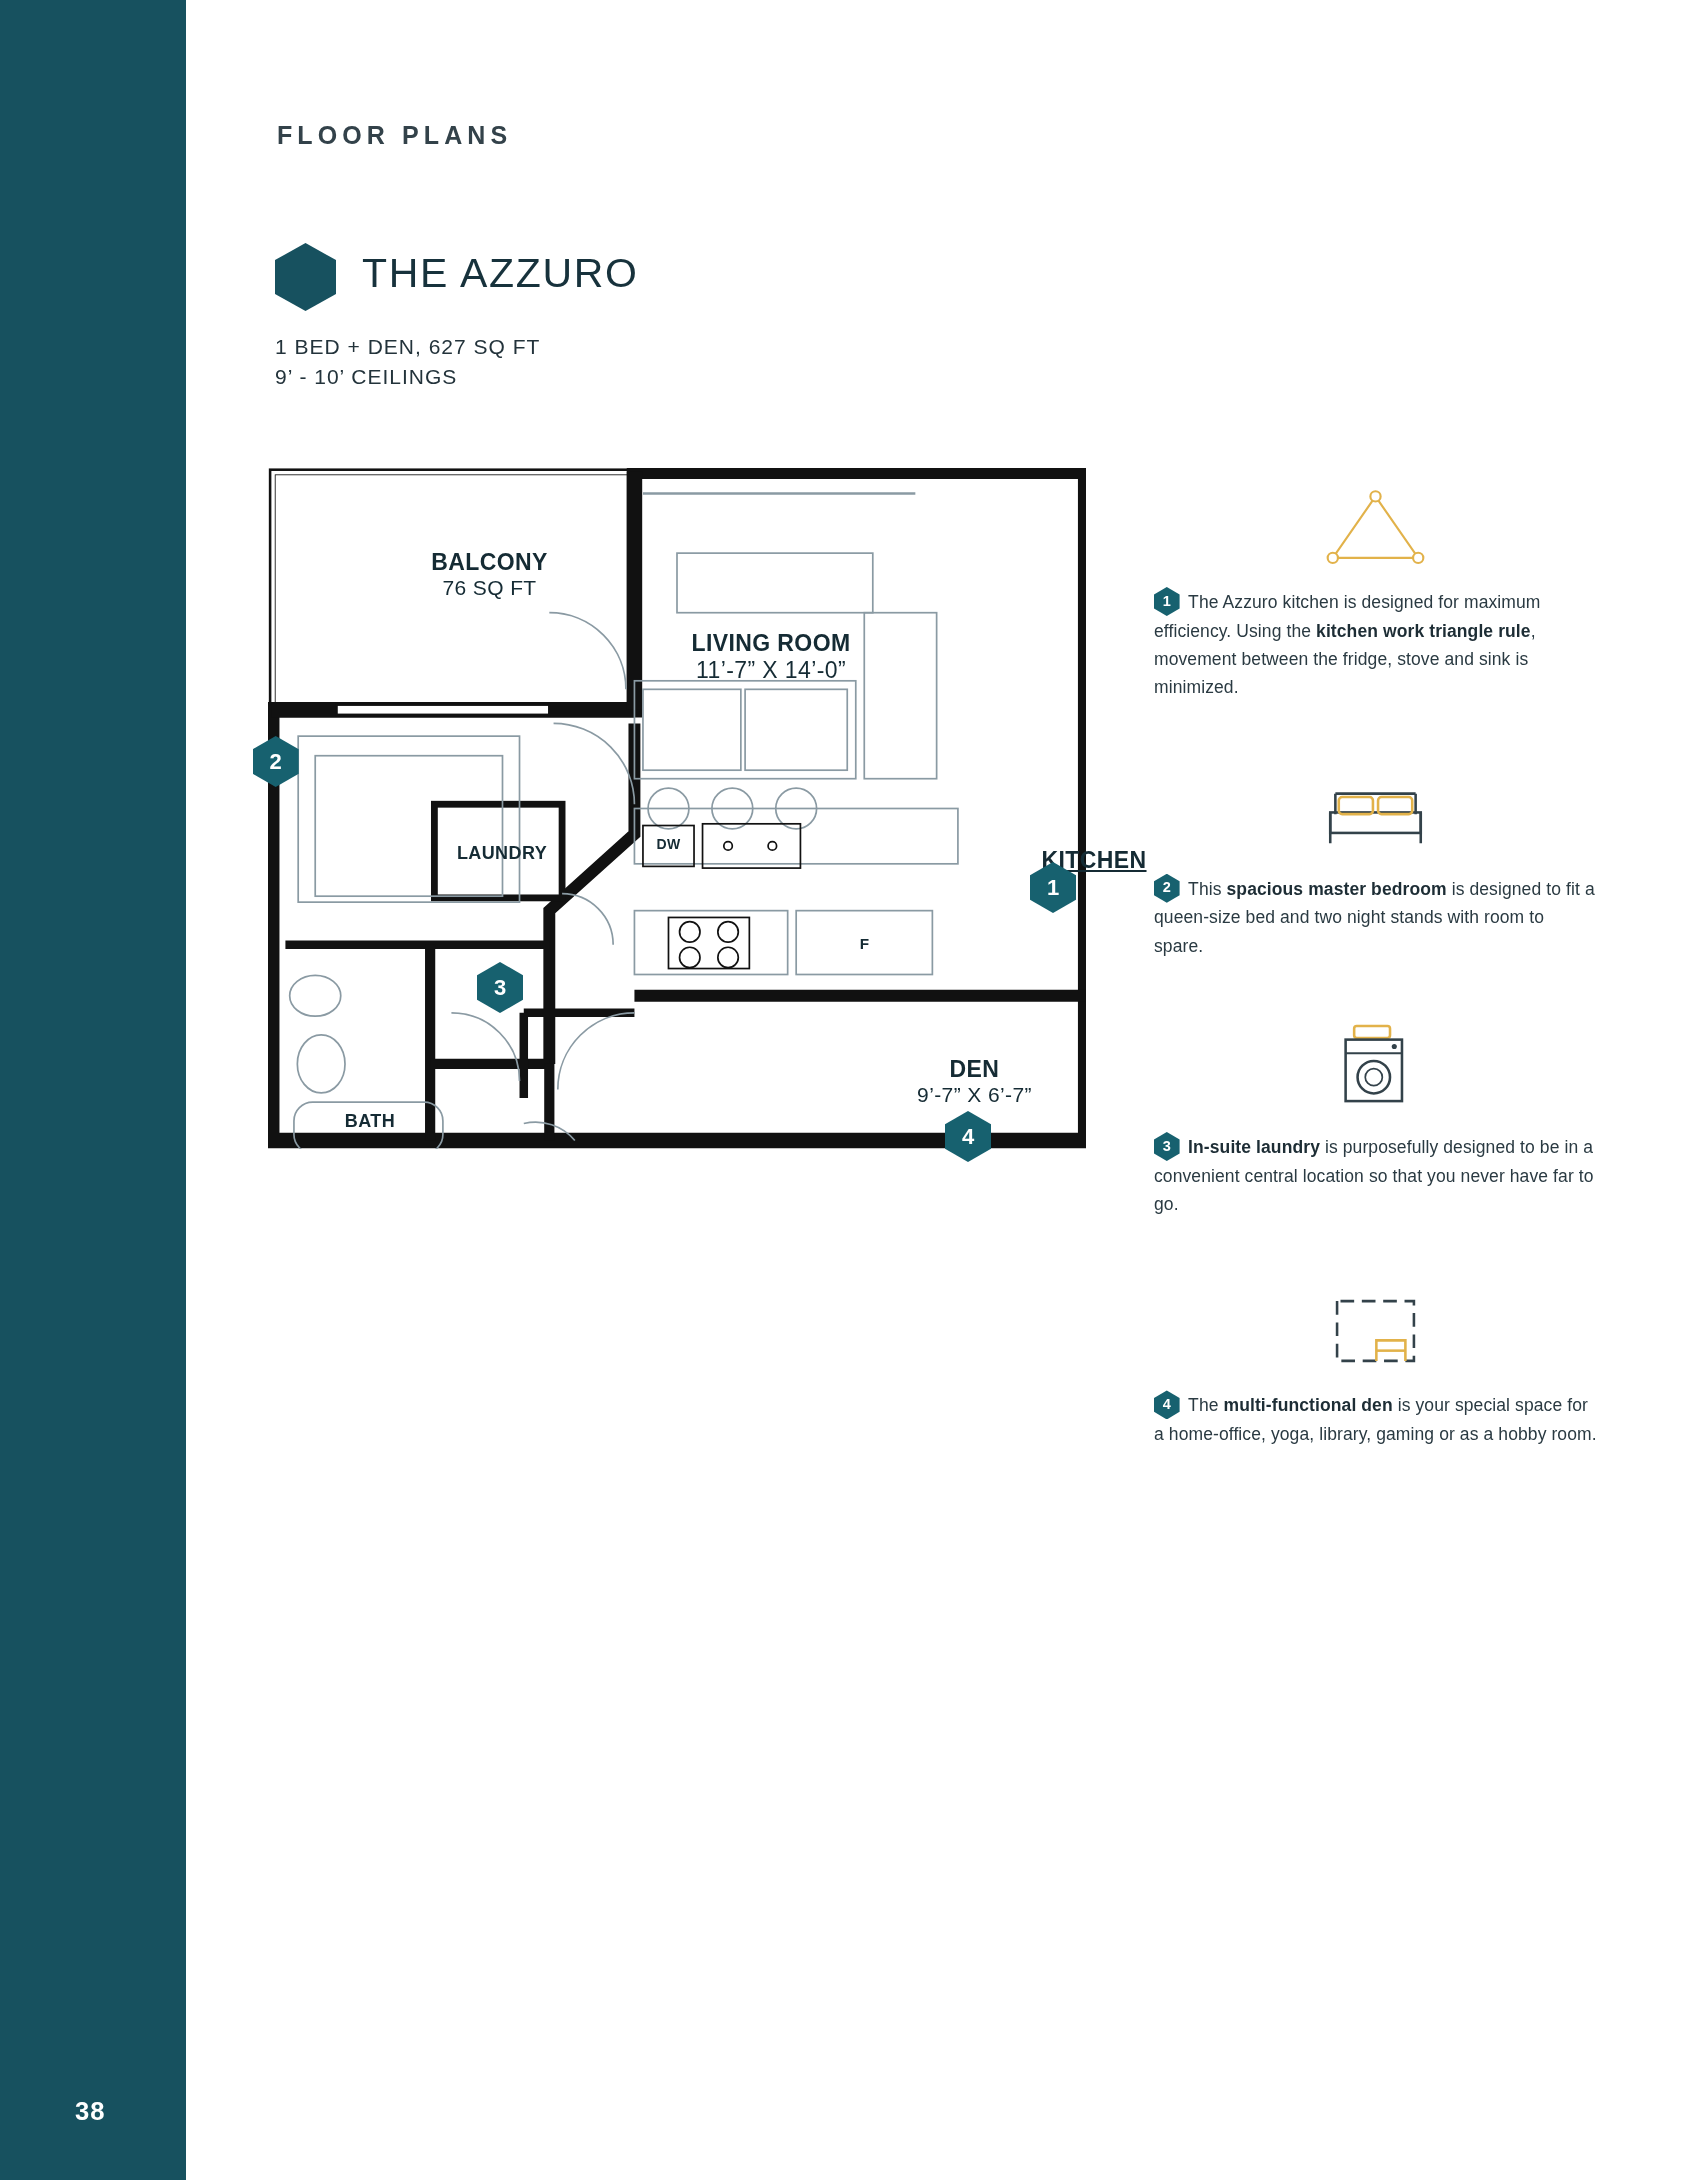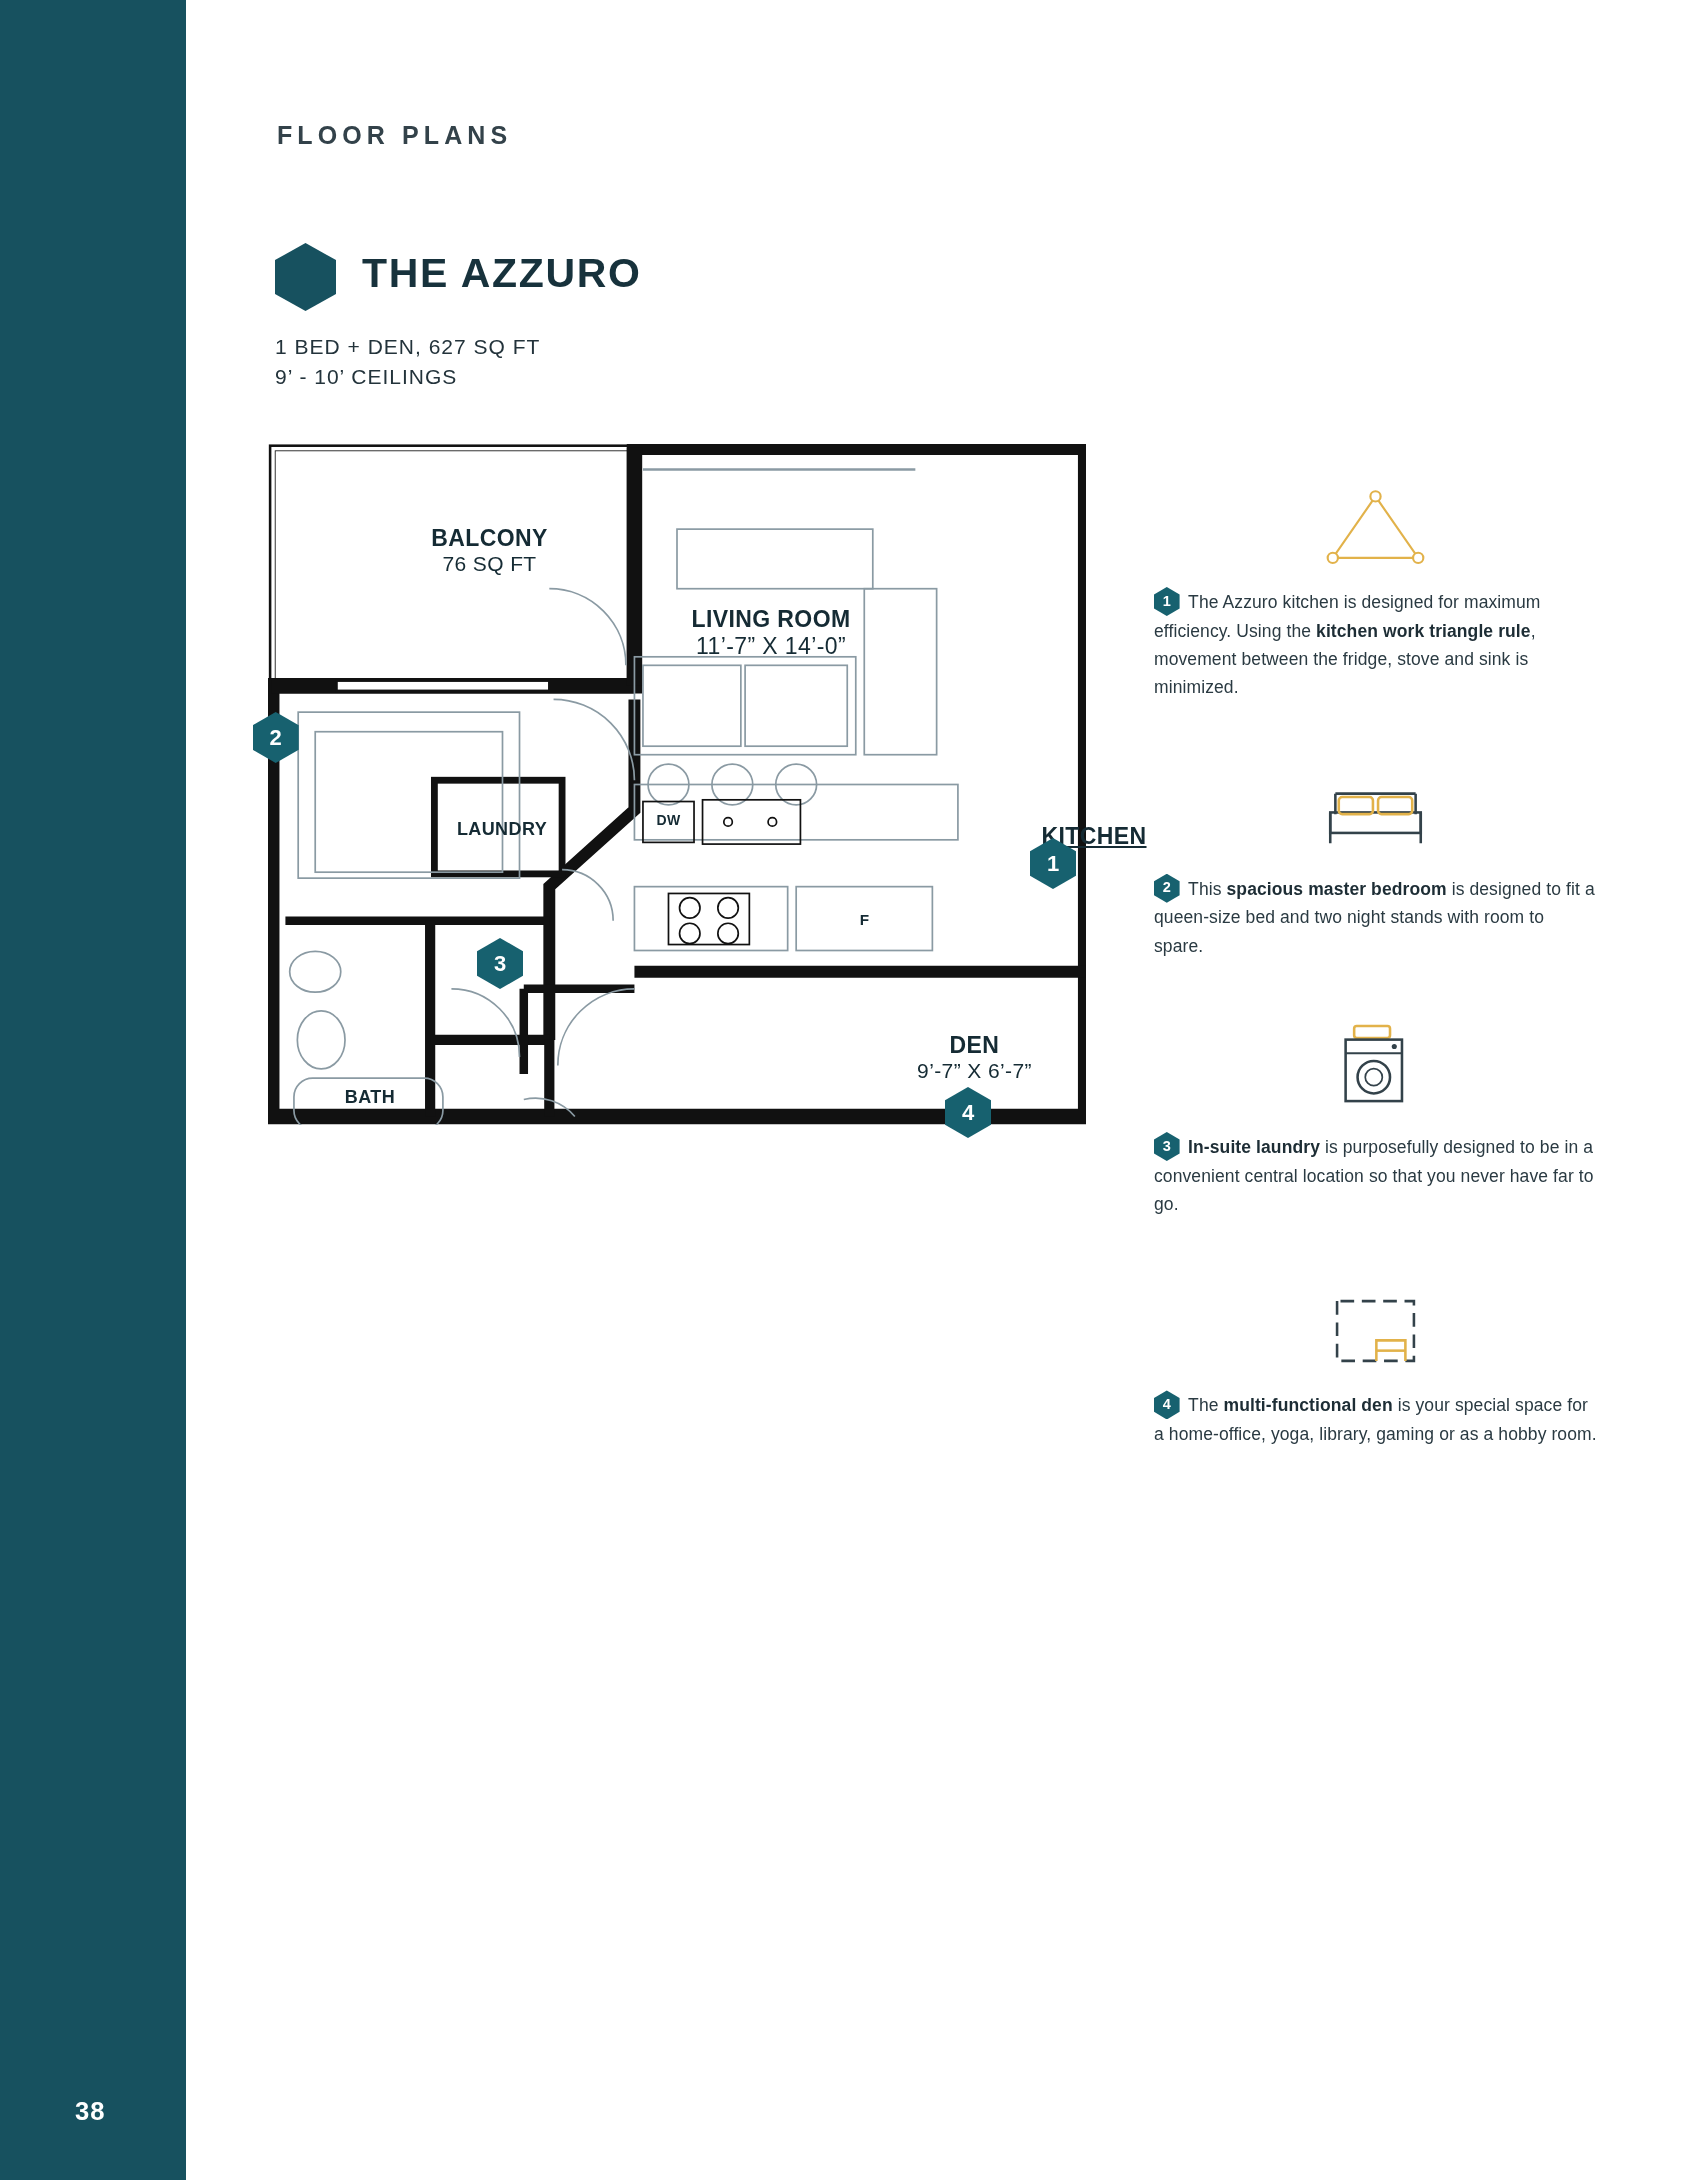--- a/index.html
+++ b/index.html
@@ -21,30 +21,30 @@
   }
   .section-label {
     position:absolute; left:277px; top:121px;
     font-size:25px; font-weight:bold; letter-spacing:5.1px; color:#33424a;
   }
   .title-hex {
     position:absolute; left:275px; top:243px; width:61px; height:68px;
   }
   .plan-title {
     position:absolute; left:362px; top:250px;
-    font-size:41px; font-weight:bold; letter-spacing:1.7px; color:#17323c;
+    font-size:41px; font-weight:normal; letter-spacing:1.7px; color:#17323c;
   }
   .subtitle {
     position:absolute; left:275px; top:332px;
     font-size:21px; letter-spacing:1px; color:#23333b; line-height:1.45;
   }
 
   
   #floorplan {
-    position:absolute; left:268px; top:444px; width:818px; height:606px;
+    position:absolute; left:268px; top:468px; width:818px; height:606px;
   }
 
   
   .features {
     position:absolute; left:1154px; top:464px; width:443px;
   }
   .feature { position:relative; margin-bottom:49px; }
   .feature .icon {
     height:111px; display:flex; align-items:flex-end; justify-content:center;
     margin-bottom:12px;

